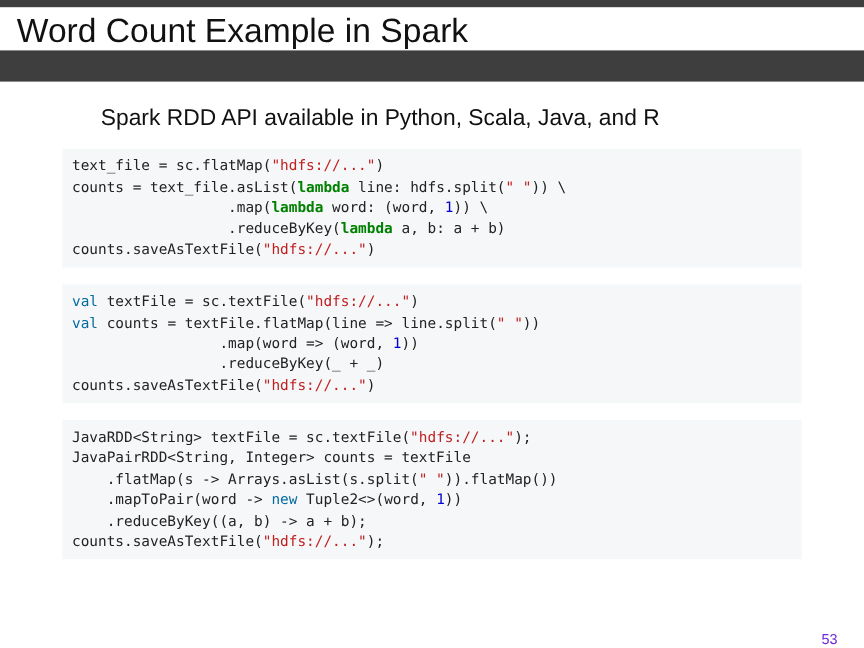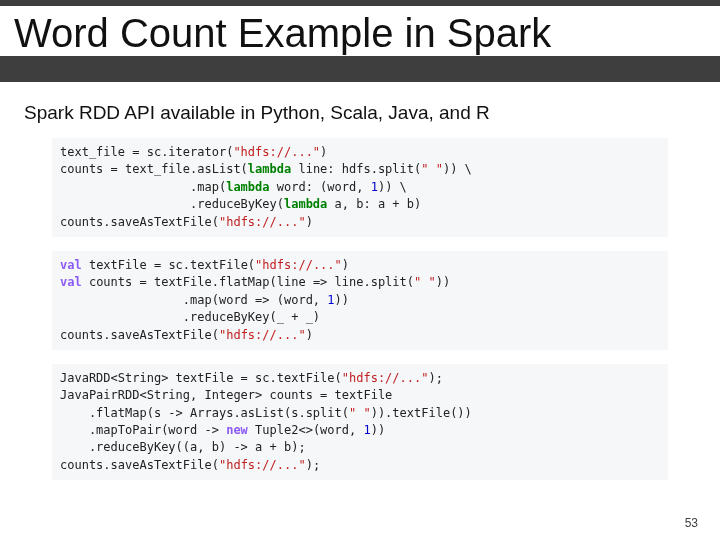--- a/index.html
+++ b/index.html
@@ -13,91 +13,91 @@
   }
   .header {
     background: #3e3e3e;
     color: #fff;
     padding: 6px 0 26px 0;
     position: relative;
   }
   .header h1 {
     margin: 0;
     padding: 4px 14px 0 14px;
-    font-size: 40px;
+    font-size: 28px;
     font-weight: 400;
     background: #fff;
     color: #111;
     display: inline-block;
     width: calc(100% - 28px);
     line-height: 1.15;
   }
   .subtitle {
-    margin: 20px 0 14px 24px;
+    margin: 20px 0 14px 84px;
     font-size: 19px;
     color: #111;
   }
   .code-wrap {
     margin: 0 52px;
   }
   .code {
     background: #f6f7f9;
     font-family: Consolas, Menlo, monospace;
     font-size: 12px;
     line-height: 1.45;
     padding: 6px 8px;
     margin-bottom: 14px;
     white-space: pre;
     color: #222;
   }
   .kw { color: #008000; font-weight: bold; }      
-  .kw2 { color: #8b5cf6; font-weight: bold; }                        
+  .kw2 { color: #0369a1; font-weight: normal; }                        
   .str { color: #c02020; }                        
   .num { color: #0000cc; }
   .footer {
     position: absolute;
     right: 22px;
-    bottom: 10px;
+    bottom: 0;
     font-size: 12px;
-    color: #404040;
+    color: #6d28d9;
   }
   .slide {
     position: relative;
     width: 720px;
     height: 540px;
   }
 </style>
 </head>
 <body>
 
 <div class="slide">
 
   <div class="header">
     <h1>Word Count Example in Spark</h1>
   </div>
 
   <div class="subtitle">Spark RDD API available in Python, Scala, Java, and R</div>
 
   <div class="code-wrap">
 
-    <div class="code"><span>text_file = sc.iterator(</span><span class="str">"hdfs://..."</span><span>)</span>
+    <div class="code"><span>text_file = sc.flatMap(</span><span class="str">"hdfs://..."</span><span>)</span>
 <span>counts = text_file.asList(</span><span class="kw">lambda</span><span> line: hdfs.split(</span><span class="str">" "</span><span>)) \</span>
 <span>                  .map(</span><span class="kw">lambda</span><span> word: (word, </span><span class="num">1</span><span>)) \</span>
 <span>                  .reduceByKey(</span><span class="kw">lambda</span><span> a, b: a + b)</span>
 <span>counts.saveAsTextFile(</span><span class="str">"hdfs://..."</span><span>)</span></div>
 
     <div class="code"><span class="kw2">val</span><span> textFile = sc.textFile(</span><span class="str">"hdfs://..."</span><span>)</span>
 <span class="kw2">val</span><span> counts = textFile.flatMap(line =&gt; line.split(</span><span class="str">" "</span><span>))</span>
 <span>                 .map(word =&gt; (word, </span><span class="num">1</span><span>))</span>
 <span>                 .reduceByKey(_ + _)</span>
 <span>counts.saveAsTextFile(</span><span class="str">"hdfs://..."</span><span>)</span></div>
 
     <div class="code"><span>JavaRDD&lt;String&gt; textFile = sc.textFile(</span><span class="str">"hdfs://..."</span><span>);</span>
 <span>JavaPairRDD&lt;String, Integer&gt; counts = textFile</span>
-<span>    .flatMap(s -&gt; Arrays.asList(s.split(</span><span class="str">" "</span><span>)).textFile())</span>
+<span>    .flatMap(s -&gt; Arrays.asList(s.split(</span><span class="str">" "</span><span>)).flatMap())</span>
 <span>    .mapToPair(word -&gt; </span><span class="kw2">new</span><span> Tuple2&lt;&gt;(word, </span><span class="num">1</span><span>))</span>
 <span>    .reduceByKey((a, b) -&gt; a + b);</span>
 <span>counts.saveAsTextFile(</span><span class="str">"hdfs://..."</span><span>);</span></div>
 
   </div>
 
   <div class="footer">53</div>
 </div>
 
 </body></html>

